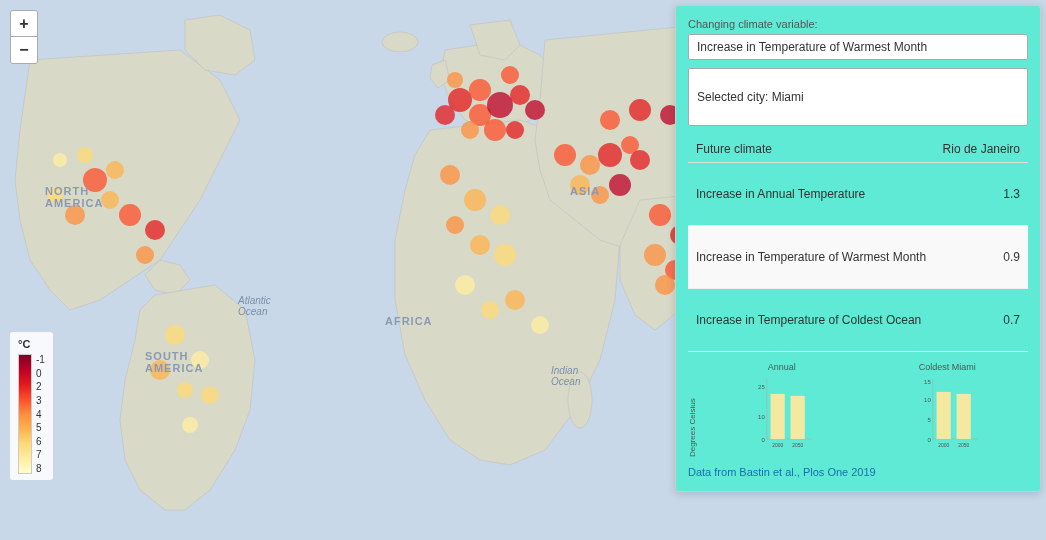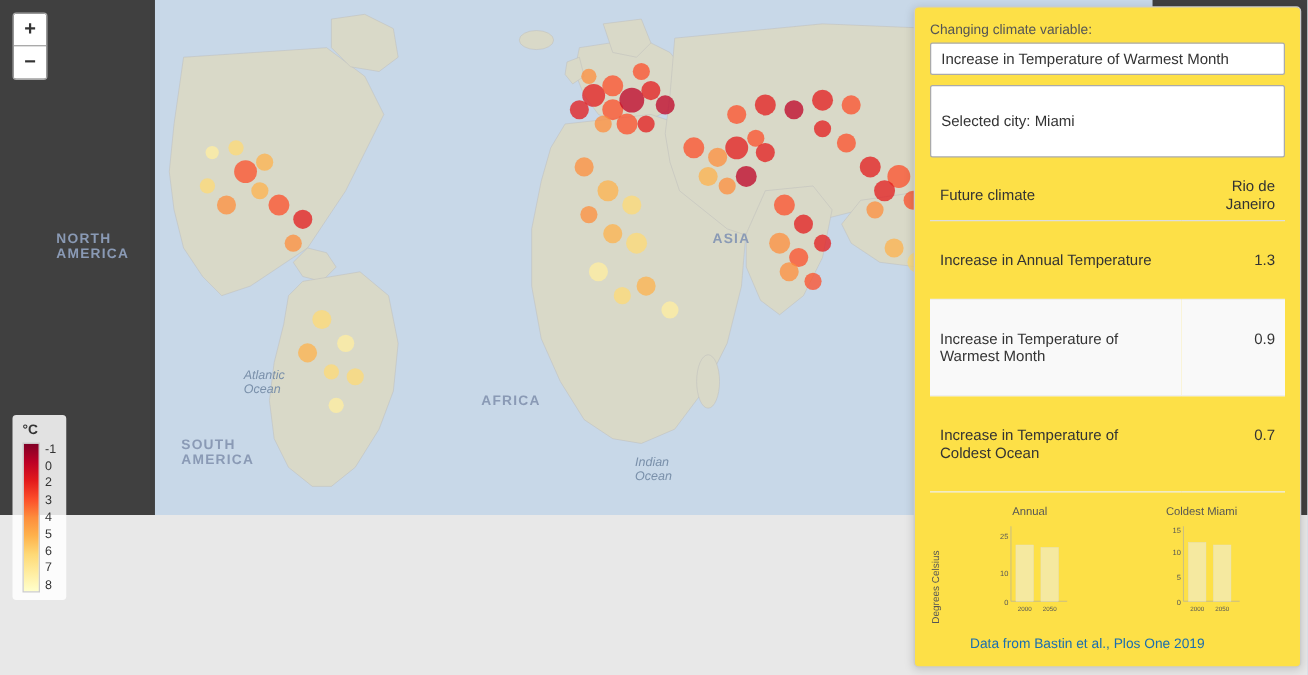--- a/index.html
+++ b/index.html
@@ -2,22 +2,22 @@
 <html><head>
   <meta charset="utf-8">
   <style>
     * { box-sizing: border-box; margin: 0; padding: 0; }
     body { width: 1046px; height: 540px; overflow: hidden; font-family: Arial, sans-serif; font-size: 12px; position: relative; background: #e8e8e8; }
 
     
     #map-container {
       position: absolute;
       top: 0; left: 0;
-      width: 1046px; height: 412px;
-      background: #404040;
+      width: 1046px; height: 540px;
+      background: #0f172a;
       overflow: hidden;
     }
 
     
     #world-map {
       position: absolute;
       top: 0; left: 0;
       width: 100%; height: 100%;
     }
 
@@ -77,22 +77,22 @@
       justify-content: space-between;
       height: 120px;
       font-size: 10px;
       color: #333;
     }
 
     
     .panel {
       position: absolute;
       top: 5px; right: 5px;
-      width: 310px;
-      background: #fde047;
+      width: 366px;
+      background: #5eead4;
       border: 1px solid #ccc;
       border-radius: 4px;
       padding: 12px;
       z-index: 20;
       box-shadow: 0 2px 8px rgba(0,0,0,0.15);
     }
 
     .panel-label {
       font-size: 11px;
       color: #555;
@@ -147,41 +147,41 @@
       text-align: right;
       white-space: nowrap;
     }
     .data-table tr:nth-child(even) { background: #f9f9f9; }
 
     
     .citation {
       font-size: 11px;
       color: #1a6eb0;
       text-decoration: none;
-      margin-left: 32px;
     }
 
     
     .continent-label {
       position: absolute;
       font-size: 11px;
       font-weight: bold;
       color: #8a9ab5;
       letter-spacing: 1px;
       text-transform: uppercase;
       pointer-events: none;
     }
 
     
     .ocean-label {
       position: absolute;
       font-size: 10px;
       font-style: italic;
       color: #7a90aa;
       pointer-events: none;
+      margin-left: 43px;
     }
   </style>
 </head>
 <body>
 
 <div id="map-container">
 
   <svg id="world-map" viewBox="0 0 1046 540" xmlns="http://www.w3.org/2000/svg">
 
     <rect width="1046" height="540" fill="#c8d8e8"></rect>

